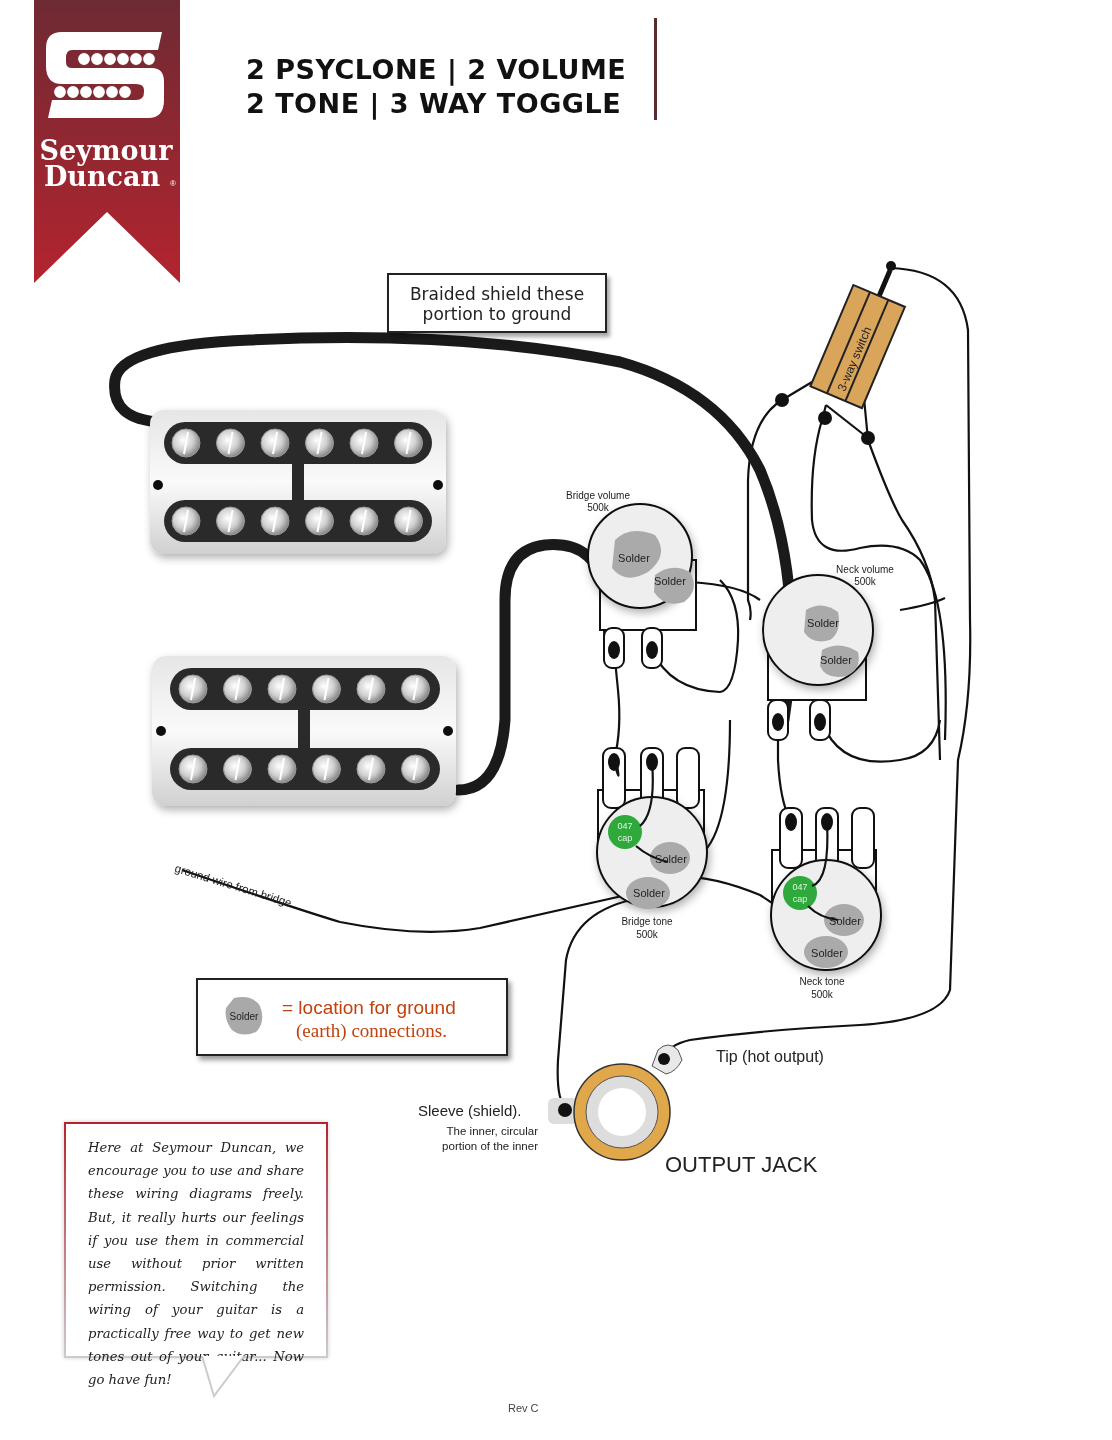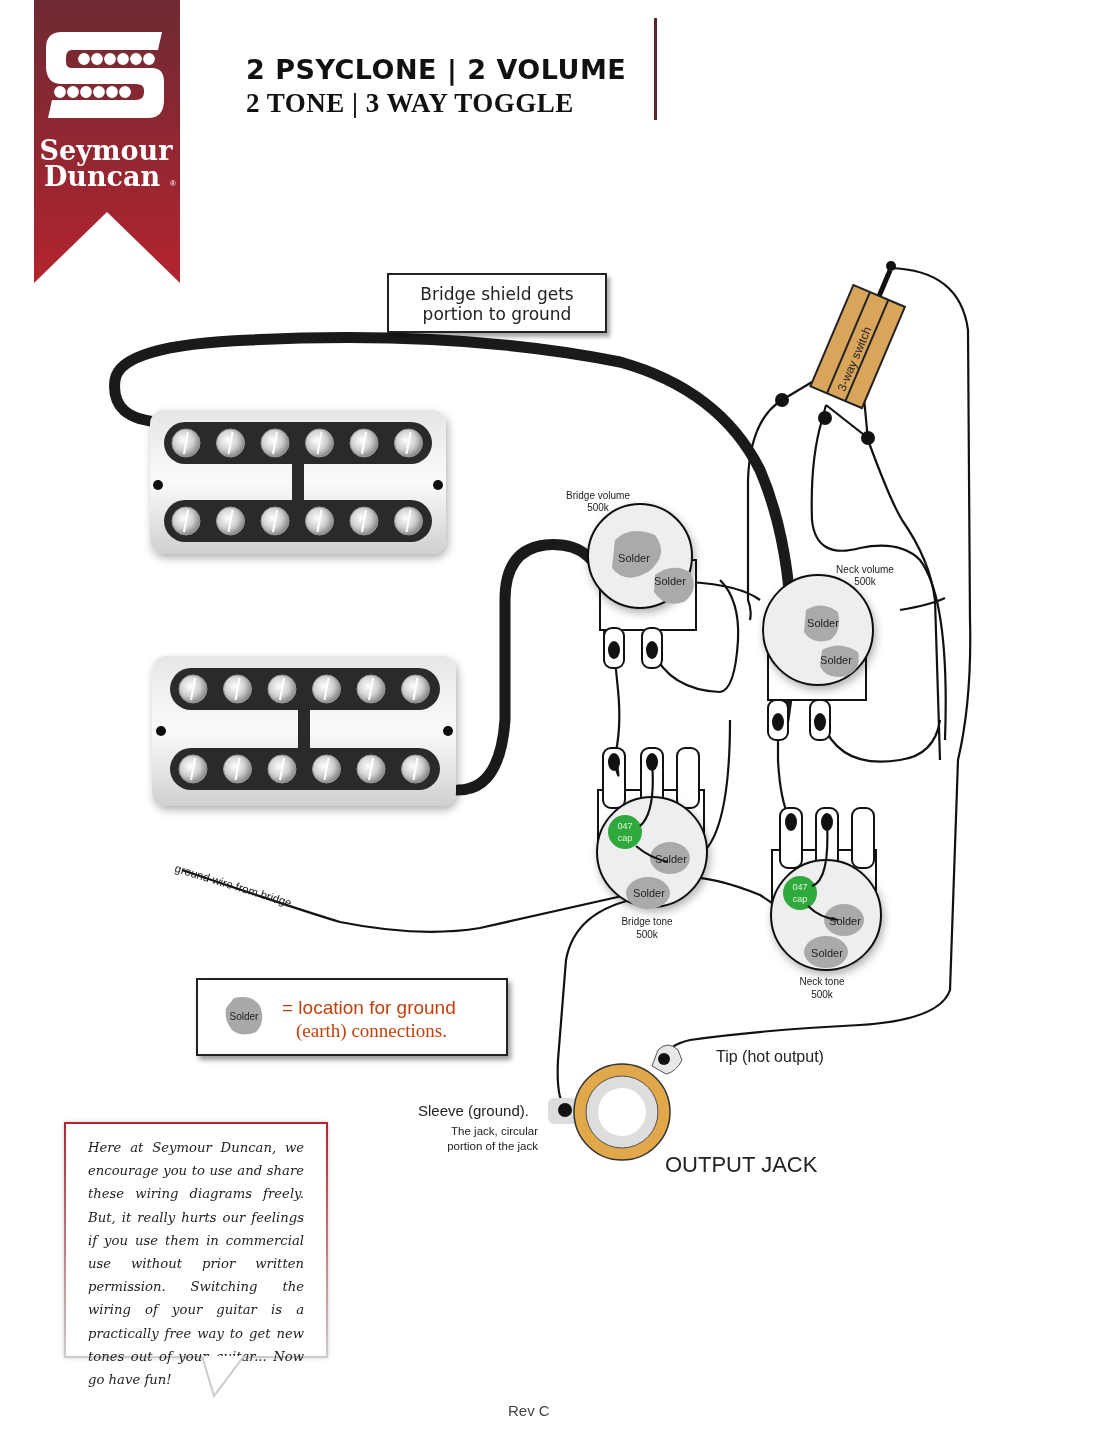--- a/index.html
+++ b/index.html
@@ -1,31 +1,31 @@
 <!DOCTYPE html>
 <html><head>
 <meta charset="utf-8">
 <style>
   html, body { margin:0; padding:0; background:#fff; }
   body { width:1112px; height:1440px; position:relative; overflow:hidden; font-family:"Liberation Sans", sans-serif; color:#111; }
   .abs { position:absolute; }
   #ribbon { left:34px; top:0; width:146px; height:285px; }
   .title-line { position:absolute; left:246px; font-family:"DejaVu Sans", sans-serif; font-weight:bold; font-size:27px; letter-spacing:0.5px; color:#111; white-space:nowrap; }
   #title1 { top:54px; }
-  #title2 { top:88px;font-family:Liberation Serif, serif; }
+  #title2 { top:88px; }
   #header-divider { left:654px; top:18px; width:3px; height:102px; background:#5a2a2e; }
   #diagram { left:0; top:0; width:1112px; height:1440px; }
   .label { position:absolute; font-family:"Liberation Sans", sans-serif; color:#222; white-space:nowrap; text-align:center; line-height:1.05; }
   #braided-box { left:387px; top:273px; width:220px; height:60px; border:2px solid #222; background:#fff; box-shadow:3px 4px 4px rgba(0,0,0,0.35); box-sizing:border-box; font-family:"DejaVu Sans", sans-serif; font-size:17px; text-align:center; line-height:20px; padding-top:9px; color:#222; }
   #legend-box { left:196px; top:978px; width:312px; height:78px; border:2px solid #222; background:#fff; box-shadow:3px 4px 5px rgba(0,0,0,0.4); box-sizing:border-box; }
   #legend-blob { position:absolute; left:24px; top:14px; width:44px; height:44px; }
   #legend-text { position:absolute; left:84px; top:16px; font-size:19px; line-height:23px; color:#c2410c; }
   #note-box { left:64px; top:1122px; width:264px; height:236px; border:2px solid; border-image:linear-gradient(#b3242f, #ccc) 1; background:#fff; box-shadow:0 0 4px rgba(0,0,0,0.2); box-sizing:border-box; padding:12px 22px 0 22px; font-family:"DejaVu Serif", serif; font-style:italic; font-size:13.2px; line-height:23.2px; text-align:justify; color:#222; }
   #note-tail { left:200px; top:1356px; }
-  #rev { left:508px; top:1403px; font-size:15px; color:#444; }
+  #rev { left:508px; top:1403px; font-size:11px; color:#444; }
   #output-jack-label { left:665px; top:1153px; font-size:22px; color:#222; }
   #tip-label { left:686px; top:1049px; font-size:16px; color:#222;margin-left:30px; }
   #sleeve-label { left:418px; top:1103px; text-align:right; font-size:15px; color:#222; }
   #sleeve-sub { left:420px; top:1124px; width:118px; text-align:right; font-size:11.5px; line-height:15px; color:#222; white-space:normal; }
   #ground-wire-label { left:177px; top:862px; font-size:11.5px; transform:rotate(17deg); transform-origin:left top; color:#222; }
 </style>
 </head>
 <body>
 
 <svg id="ribbon" class="abs" viewBox="0 0 146 285">
@@ -277,40 +277,40 @@
     <circle cx="664" cy="1059" r="6" fill="#111"></circle>
     <rect x="548" y="1098" width="30" height="26" rx="6" fill="#ddd"></rect>
     <circle cx="622" cy="1112" r="48" fill="#e0a84a" stroke="#333" stroke-width="1.5"></circle>
     <circle cx="622" cy="1112" r="36" fill="#ddd" stroke="#555" stroke-width="1"></circle>
     <circle cx="622" cy="1112" r="24" fill="#fff"></circle>
     <circle cx="565" cy="1110" r="7" fill="#111"></circle>
   </g>
 </svg>
 
 <div id="braided-box" class="abs">
-  <div>Bridge shield gets</div>
+  <div>Braided shield these</div>
   <div>portion to ground</div>
 </div>
 
 <div id="ground-wire-label" class="label">ground wire from bridge</div>
 
 <div id="legend-box" class="abs">
   <svg id="legend-blob" viewBox="0 0 44 44">
     <path d="M12,4 Q30,0 38,12 Q44,28 34,38 Q20,44 10,36 Q2,26 4,14 Z" fill="#a9a9a9"></path>
     <text x="22" y="26" text-anchor="middle" font-size="10" fill="#222" font-family="Liberation Sans, sans-serif">Solder</text>
   </svg>
   <div id="legend-text">
     <div>= location for ground</div>
     <div style="padding-left:14px;font-family:Liberation Serif, serif;">(earth) connections.</div>
   </div>
 </div>
 
 <div id="tip-label" class="label">Tip (hot output)</div>
-<div id="sleeve-label" class="label">Sleeve (ground).</div>
-<div id="sleeve-sub" class="label">The jack, circular portion of the jack</div>
+<div id="sleeve-label" class="label">Sleeve (shield).</div>
+<div id="sleeve-sub" class="label">The inner, circular portion of the inner</div>
 <div id="output-jack-label" class="label">OUTPUT JACK</div>
 
 <div id="note-box" class="abs">
   <span>Here at Seymour Duncan, we encourage you to use and share these wiring diagrams freely. But, it really hurts our feelings if you use them in commercial use without prior written permission. Switching the wiring of your guitar is a practically free way to get new tones out of your guitar... Now go have fun!</span>
 </div>
 <svg id="note-tail" class="abs" width="50" height="46" viewBox="0 0 50 46">
   <polyline points="2,0 14,40 44,0" fill="#fff" stroke="#ccc" stroke-width="2"></polyline>
   <line x1="4" y1="0" x2="42" y2="0" stroke="#fff" stroke-width="3"></line>
 </svg>
 

